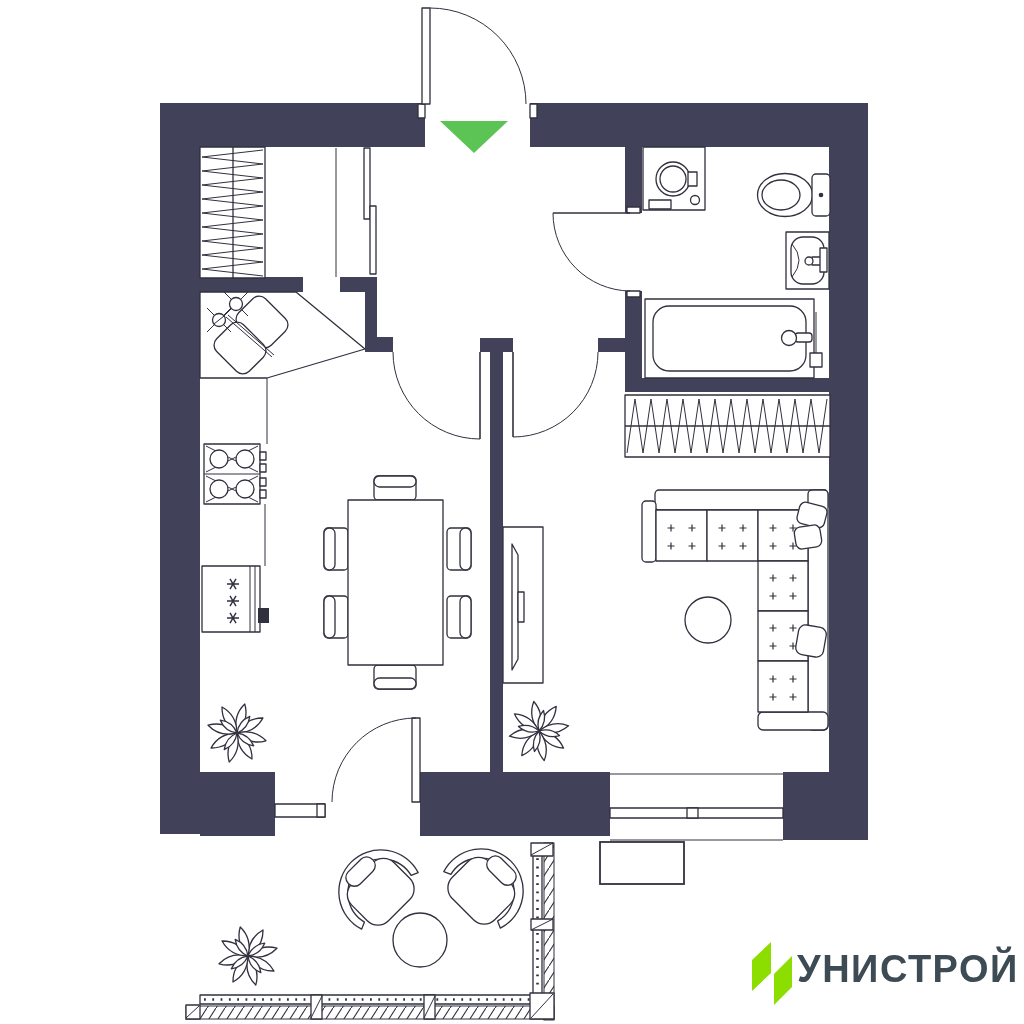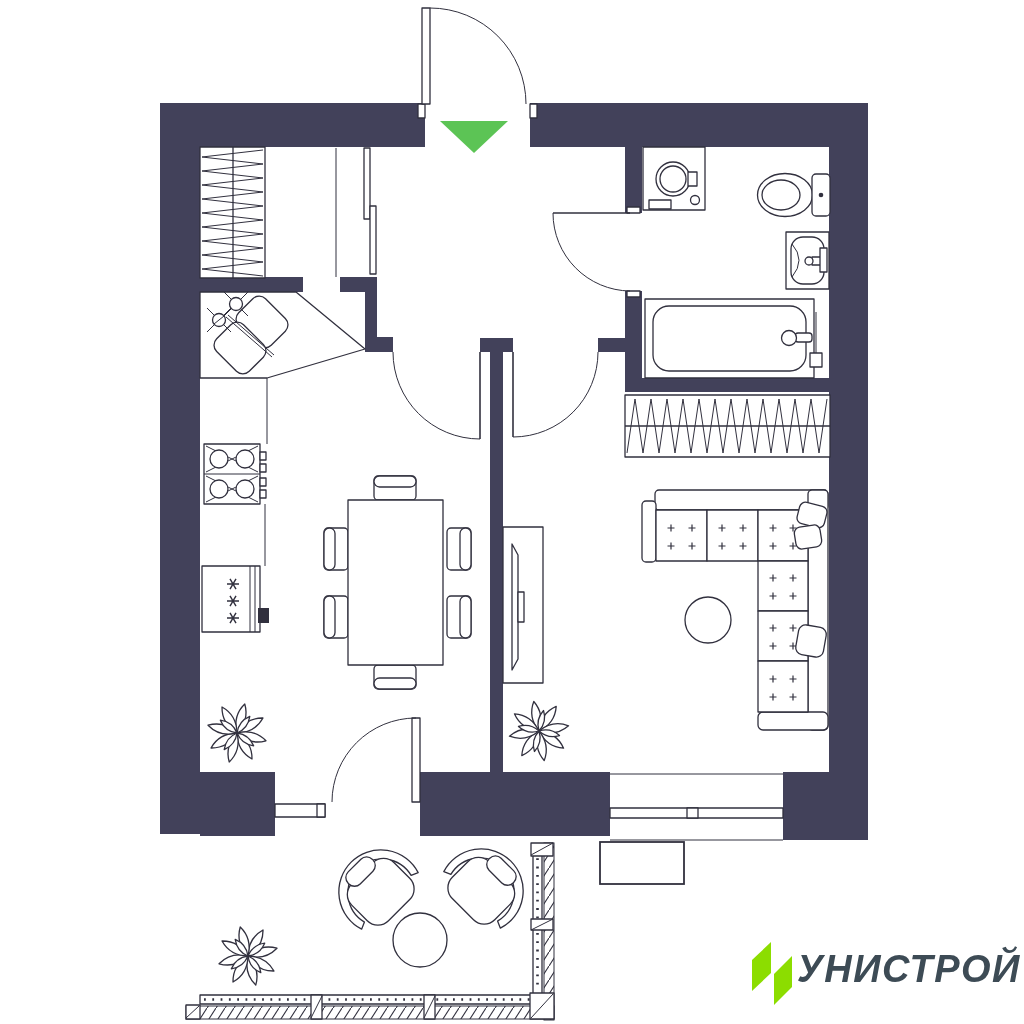--- a/index.html
+++ b/index.html
@@ -1,17 +1,17 @@
 <!DOCTYPE html>
 <html><head>
 <meta charset="utf-8">
 <style>
   html,body{margin:0;padding:0;background:#ffffff;}
   #stage{position:relative;width:1024px;height:1024px;background:#ffffff;overflow:hidden;
-         font-family:"Liberation Sans", sans-serif;font-style:italic;}
+         font-family:"Liberation Sans", sans-serif;}
   svg{position:absolute;left:0;top:0;}
   :root{--line:#31303e;--wall:#42415a;}
   .f{fill:#ffffff;stroke:var(--line);stroke-width:1.3;stroke-linejoin:round;}
   .s{fill:none;stroke:var(--line);stroke-width:1.3;stroke-linejoin:round;stroke-linecap:butt;}
   .thin{stroke-width:1;}
   .logo-text{font-weight:bold;font-size:38px;letter-spacing:1.5px;font-family:"Liberation Sans",sans-serif;}
 </style>
 </head>
 <body>
 

